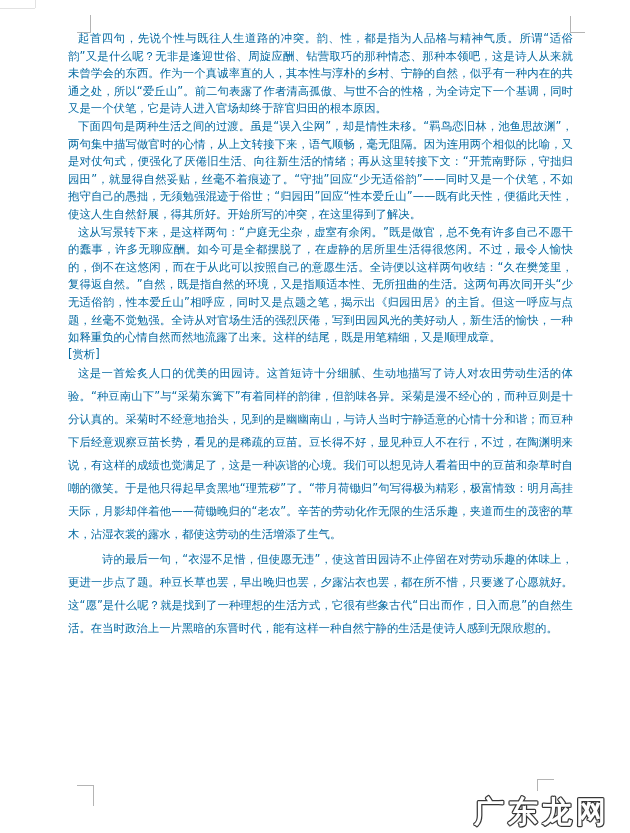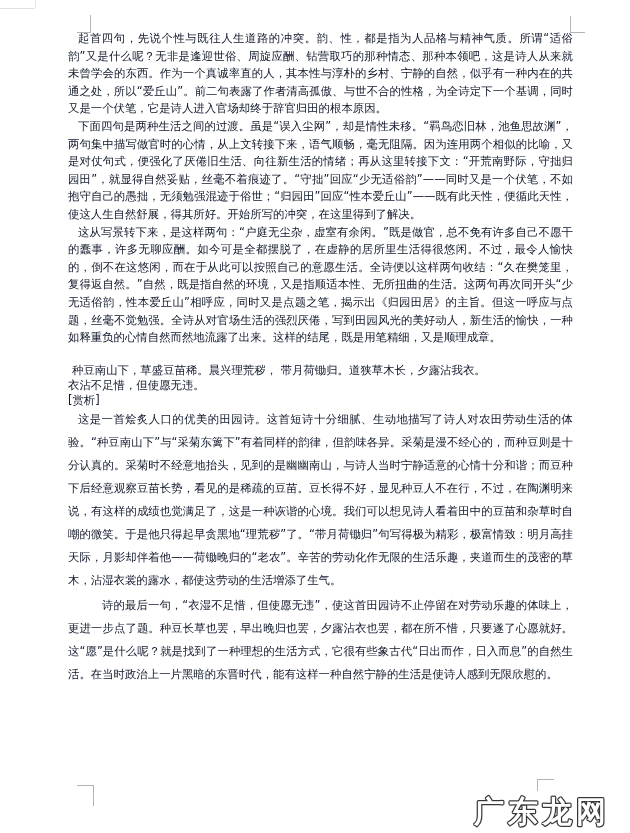--- a/index.html
+++ b/index.html
@@ -2,21 +2,21 @@
 <html><head>
 <meta charset="utf-8">
 <style>
   html,body{margin:0;padding:0;background:#ffffff;}
   .page{
     position:relative;
     width:630px;height:833px;
     background:#ffffff;
     overflow:hidden;
     font-family:"DejaVu Sans","Liberation Sans",sans-serif;
-    color:#0f172a;
+    color:#0369a1;
   }
   
   .edge-h{position:absolute;left:0;top:8px;width:35px;border-top:1px solid #e2e2e2;}
   .edge-v{position:absolute;left:35px;top:0;height:8px;border-left:1px solid #e2e2e2;}
 
   
   .crop{position:absolute;}
   .crop.tl{left:77px;top:15px;width:13px;height:17px;border-right:1px solid #b4b4b4;border-bottom:1px solid #b4b4b4;}
   .crop.tr{left:570px;top:16px;width:14px;height:16px;border-left:1px solid #b4b4b4;border-bottom:1px solid #b4b4b4;}
   .crop.bl{left:77px;top:785px;width:16px;height:20px;border-right:1px solid #b4b4b4;border-top:1px solid #b4b4b4;}
@@ -62,24 +62,20 @@
   <div class="crop tl"></div>
   <div class="crop tr"></div>
   <div class="crop bl"></div>
   <div class="crop br"></div>
 
   <div class="content">
     <p class="para">起首四句，先说个性与既往人生道路的冲突。韵、性，都是指为人品格与精神气质。所谓“适俗韵”又是什么呢？无非是逢迎世俗、周旋应酬、钻营取巧的那种情态、那种本领吧，这是诗人从来就未曾学会的东西。作为一个真诚率直的人，其本性与淳朴的乡村、宁静的自然，似乎有一种内在的共通之处，所以“爱丘山”。前二句表露了作者清高孤傲、与世不合的性格，为全诗定下一个基调，同时又是一个伏笔，它是诗人进入官场却终于辞官归田的根本原因。</p>
     <p class="para">下面四句是两种生活之间的过渡。虽是“误入尘网”，却是情性未移。“羁鸟恋旧林，池鱼思故渊”，两句集中描写做官时的心情，从上文转接下来，语气顺畅，毫无阻隔。因为连用两个相似的比喻，又是对仗句式，便强化了厌倦旧生活、向往新生活的情绪；再从这里转接下文：“开荒南野际，守拙归园田”，就显得自然妥贴，丝毫不着痕迹了。“守拙”回应“少无适俗韵”——同时又是一个伏笔，不如抱守自己的愚拙，无须勉强混迹于俗世；“归园田”回应“性本爱丘山”——既有此天性，便循此天性，使这人生自然舒展，得其所好。开始所写的冲突，在这里得到了解决。</p>
     <p class="para">这从写景转下来，是这样两句：“户庭无尘杂，虚室有余闲。”既是做官，总不免有许多自己不愿干的蠢事，许多无聊应酬。如今可是全都摆脱了，在虚静的居所里生活得很悠闲。不过，最令人愉快的，倒不在这悠闲，而在于从此可以按照自己的意愿生活。全诗便以这样两句收结：“久在樊笼里，复得返自然。”自然，既是指自然的环境，又是指顺适本性、无所扭曲的生活。这两句再次同开头“少无适俗韵，性本爱丘山”相呼应，同时又是点题之笔，揭示出《归园田居》的主旨。但这一呼应与点题，丝毫不觉勉强。全诗从对官场生活的强烈厌倦，写到田园风光的美好动人，新生活的愉快，一种如释重负的心情自然而然地流露了出来。这样的结尾，既是用笔精细，又是顺理成章。</p>
 
-    <div class="poem">
-      <p class="first">种豆南山下，草盛豆苗稀。晨兴理荒秽， 带月荷锄归。道狭草木长，夕露沾我衣。</p>
-      <p>衣沾不足惜，但使愿无违。</p>
-    </div>
 
     <p class="label">[赏析]</p>
 
     <p class="para2">这是一首烩炙人口的优美的田园诗。这首短诗十分细腻、生动地描写了诗人对农田劳动生活的体验。“种豆南山下”与“采菊东篱下”有着同样的韵律，但韵味各异。采菊是漫不经心的，而种豆则是十分认真的。采菊时不经意地抬头，见到的是幽幽南山，与诗人当时宁静适意的心情十分和谐；而豆种下后经意观察豆苗长势，看见的是稀疏的豆苗。豆长得不好，显见种豆人不在行，不过，在陶渊明来说，有这样的成绩也觉满足了，这是一种诙谐的心境。我们可以想见诗人看着田中的豆苗和杂草时自嘲的微笑。于是他只得起早贪黑地“理荒秽”了。“带月荷锄归”句写得极为精彩，极富情致：明月高挂天际，月影却伴着他——荷锄晚归的“老农”。辛苦的劳动化作无限的生活乐趣，夹道而生的茂密的草木，沾湿衣裳的露水，都使这劳动的生活增添了生气。</p>
     <p class="para2 wide-indent">诗的最后一句，“衣湿不足惜，但使愿无违”，使这首田园诗不止停留在对劳动乐趣的体味上，更进一步点了题。种豆长草也罢，早出晚归也罢，夕露沾衣也罢，都在所不惜，只要遂了心愿就好。这“愿”是什么呢？就是找到了一种理想的生活方式，它很有些象古代“日出而作，日入而息”的自然生活。在当时政治上一片黑暗的东晋时代，能有这样一种自然宁静的生活是使诗人感到无限欣慰的。</p>
   </div>
 
   <svg class="watermark" viewBox="0 0 158 44" xmlns="http://www.w3.org/2000/svg">
     <text x="2" y="33" fill="#ffffff" stroke-width="2.5" stroke="#373737">广东龙网</text>
   </svg>

